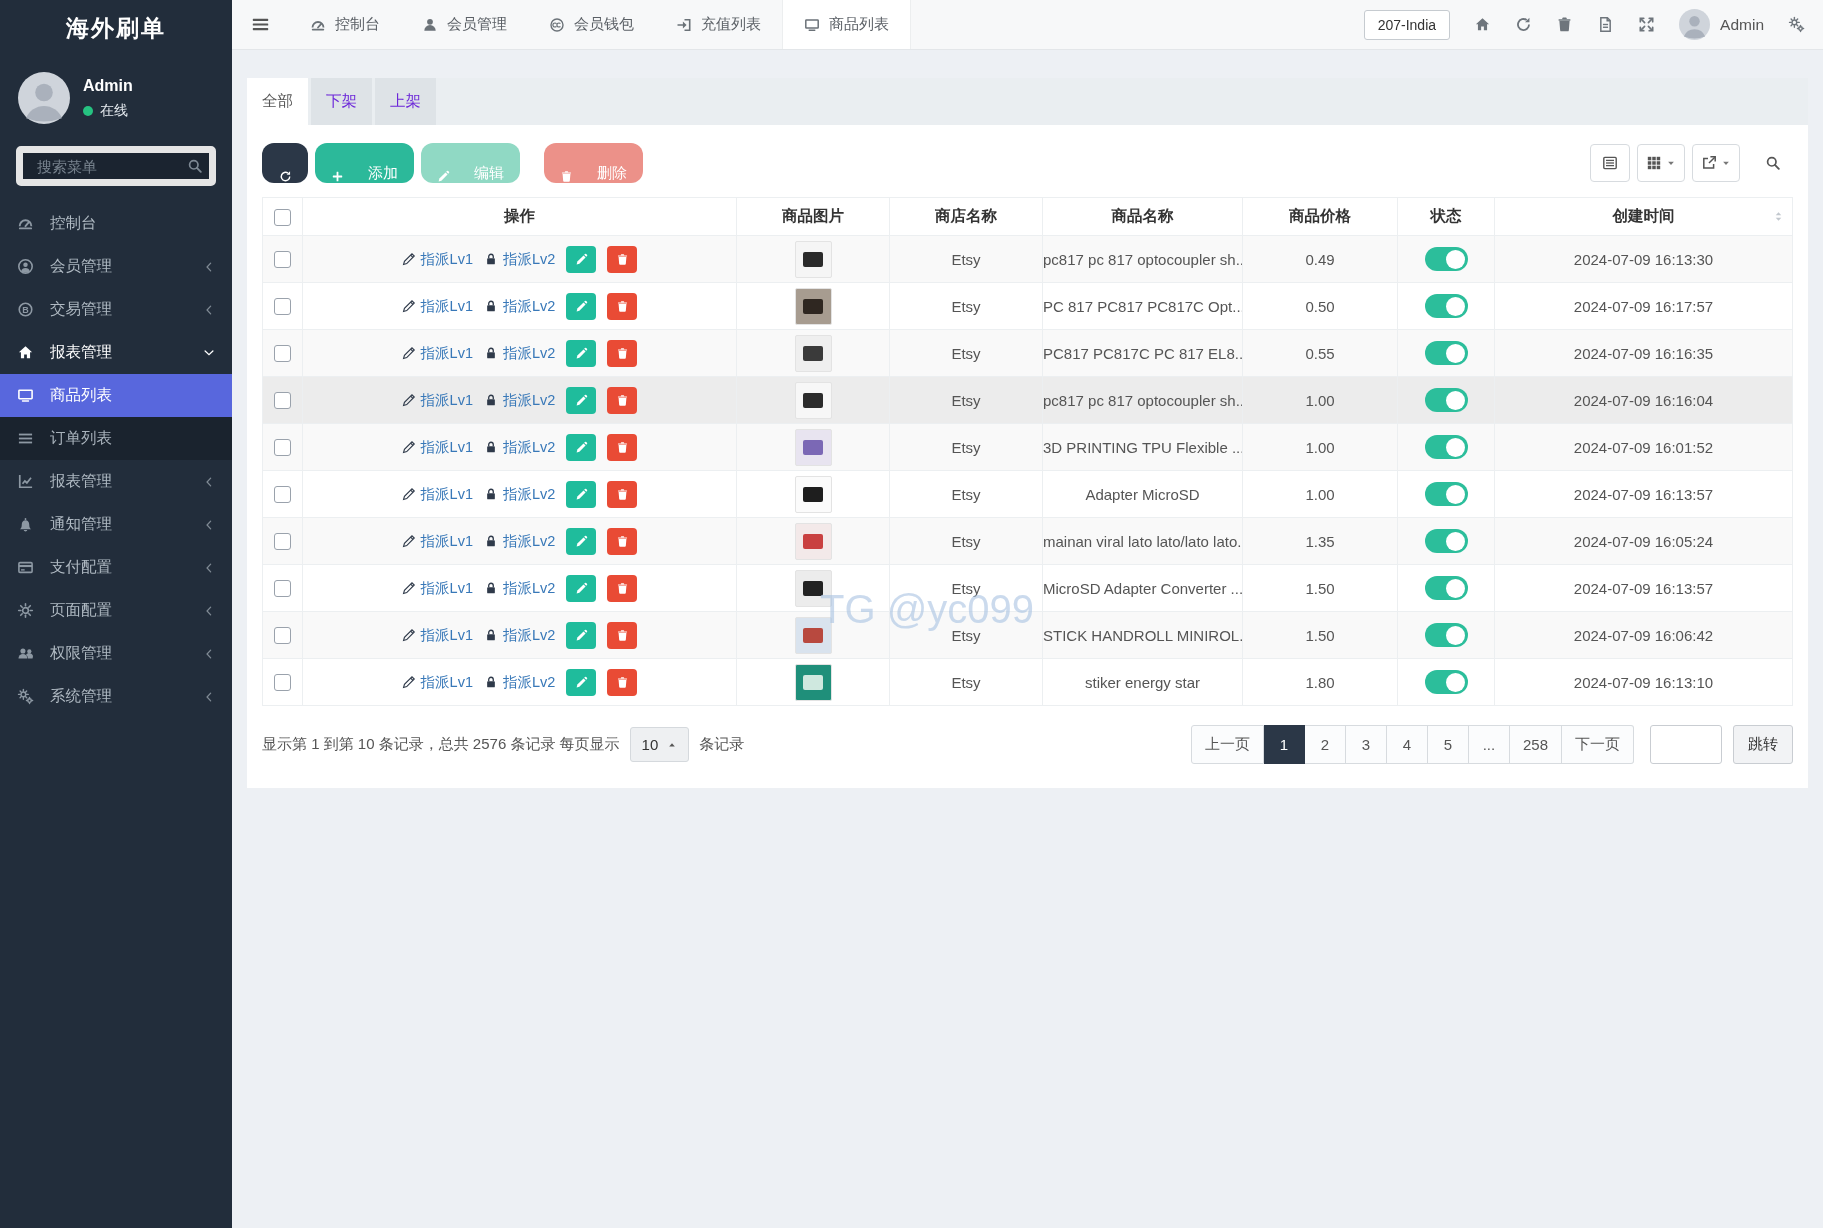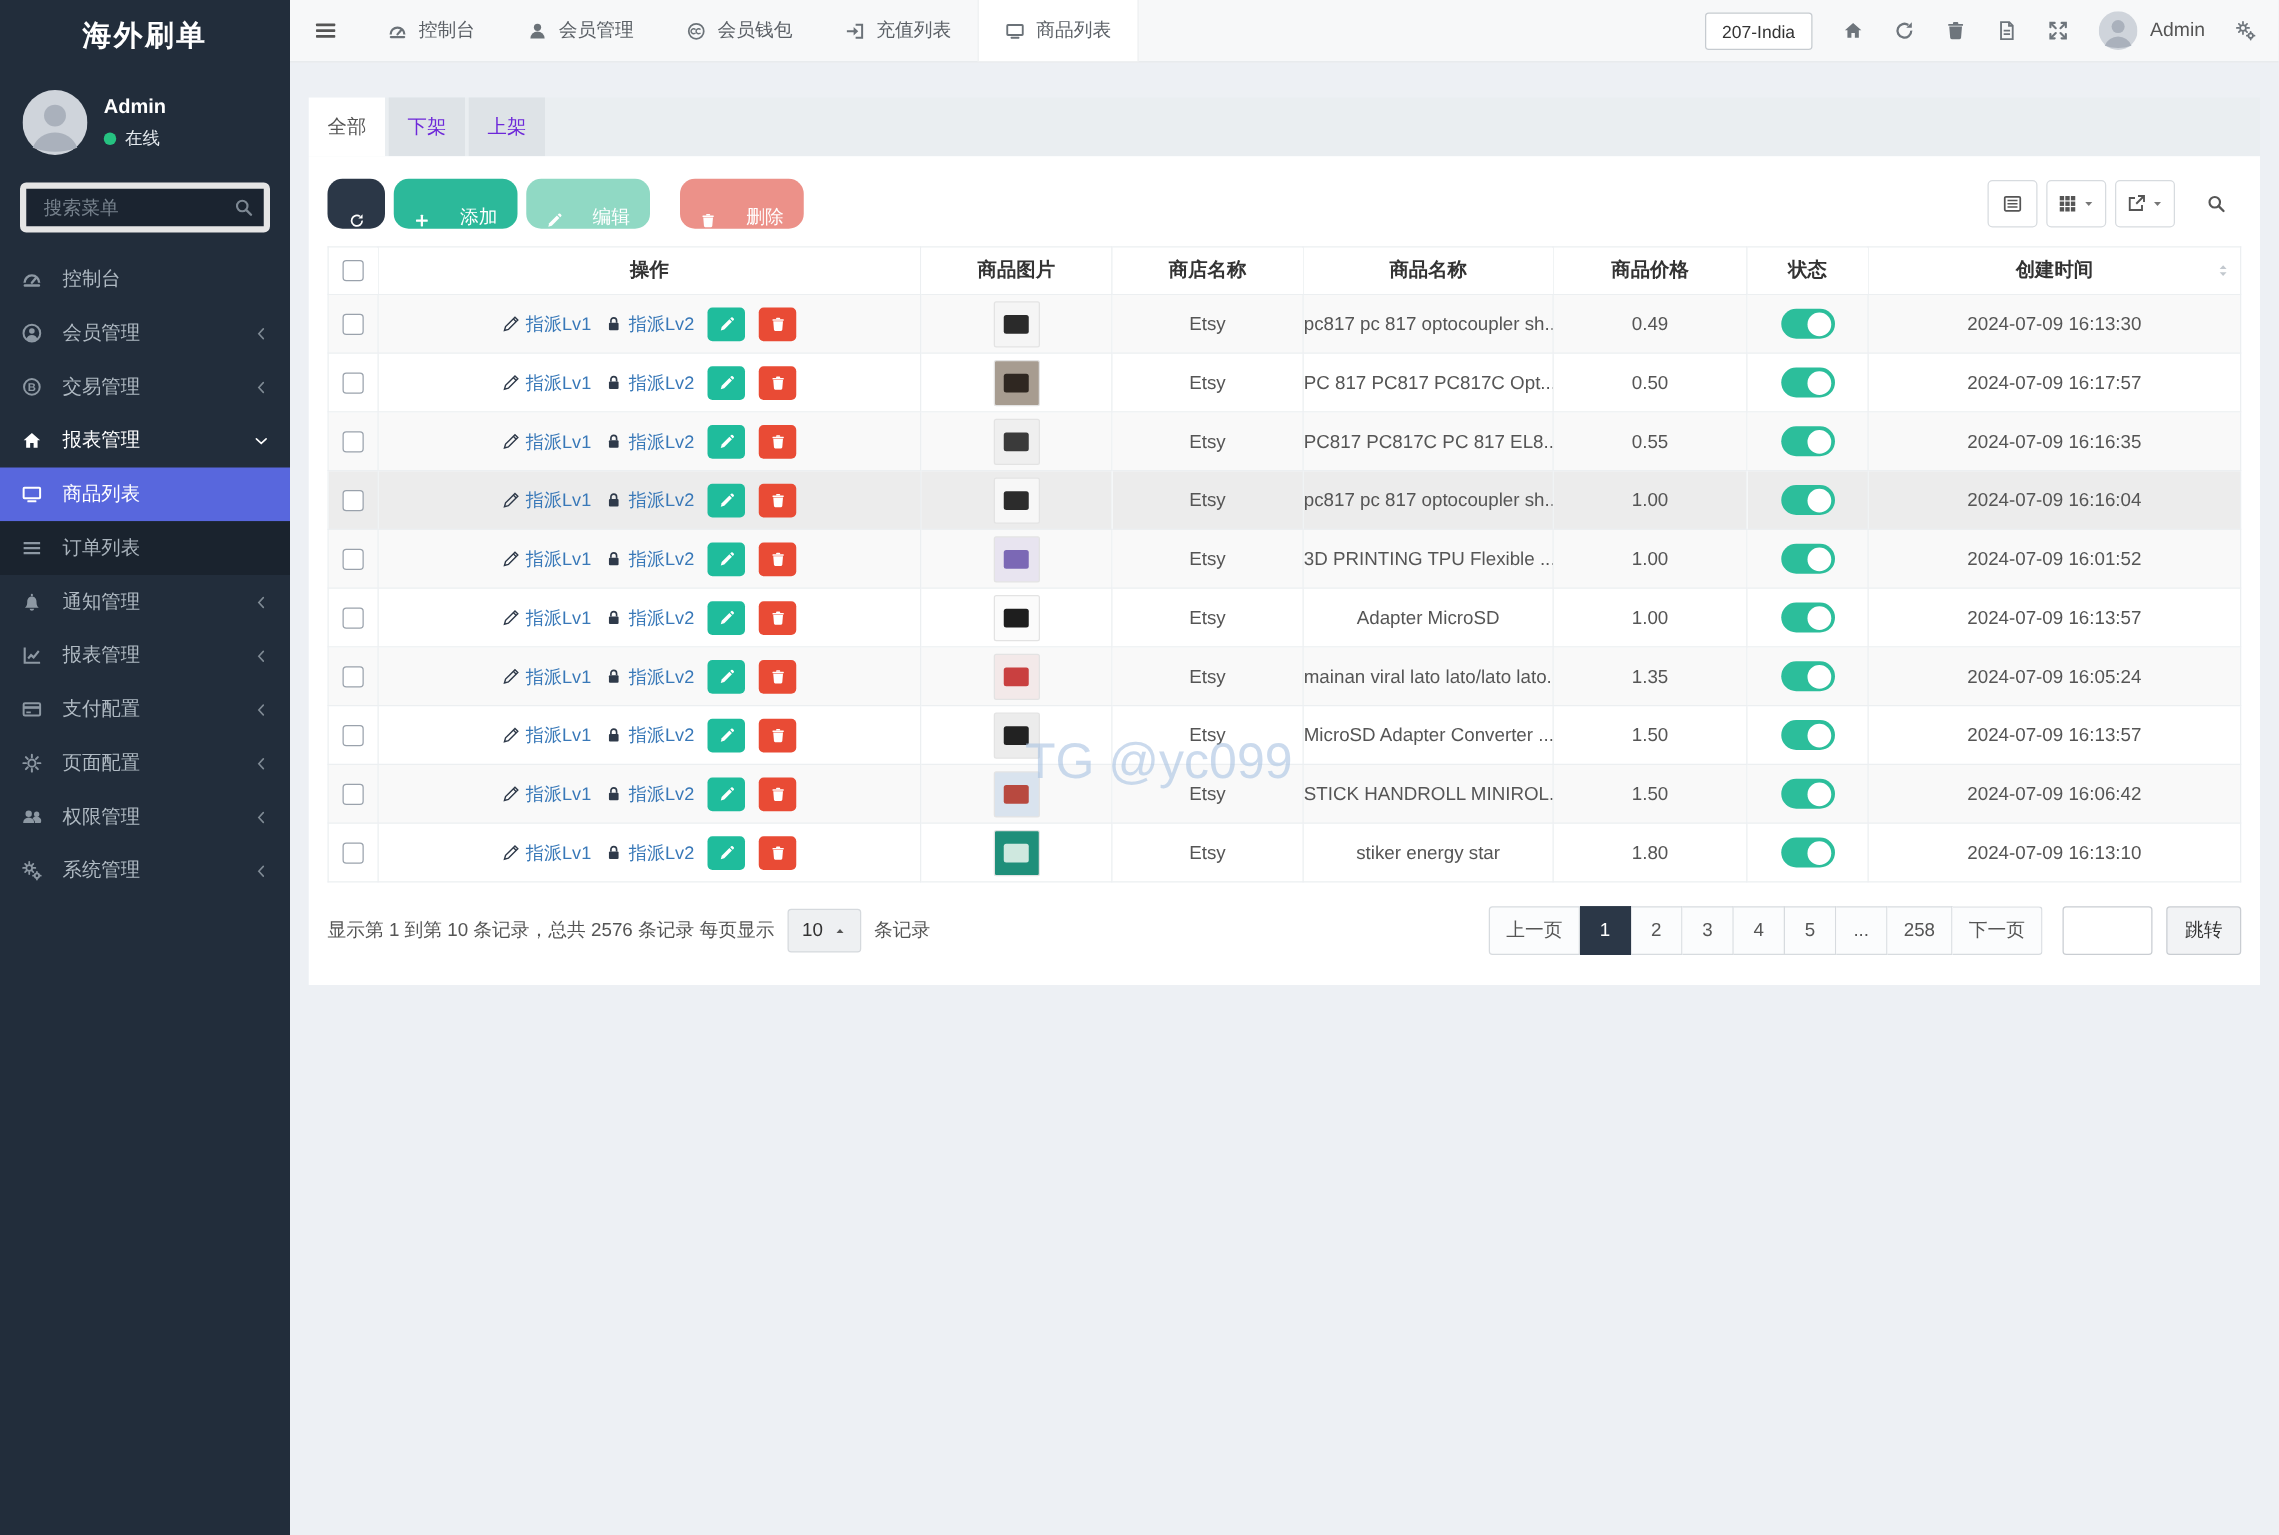--- a/index.html
+++ b/index.html
@@ -9,21 +9,21 @@
 .icon svg{width:1em;height:1em}
 
 .sidebar{width:232px;flex-shrink:0;background:#222d3b;display:flex;flex-direction:column}
 .brand{height:56px;display:flex;align-items:center;justify-content:center;color:#fff;font-size:23px;font-weight:bold;letter-spacing:2px}
 .user-panel{display:flex;align-items:center;gap:13px;padding:16px 18px 10px}
 .avatar-lg{width:52px;height:52px;font-size:52px}
 .user-name{color:#fff;font-weight:bold;font-size:16px}
 .user-status{display:flex;align-items:center;gap:7px;color:#e4e9ee;font-size:14px;margin-top:7px}
 .dot{width:10px;height:10px;border-radius:50%;background:#26c281}
 .menu-search{margin:12px 16px 16px;position:relative}
-.menu-search input{width:100%;height:40px;background:#1b2430;border:5px solid #e5e5e5;border-radius:5px;color:#8b5cf6;padding:0 40px 0 14px;font-size:15px;outline:none}
+.menu-search input{width:100%;height:40px;background:#1b2430;border:7px solid #e5e5e5;border-radius:5px;color:#8b5cf6;padding:0 40px 0 14px;font-size:15px;outline:none}
 .menu-search input::placeholder{color:#77828d}
 .menu-search .icon{position:absolute;right:13px;top:12px;color:#7d8893;font-size:16px}
 .menu{flex:1;overflow:hidden}
 .menu-item{height:43px;display:flex;align-items:center;padding:0 17px;font-size:15.5px;color:#b0bac3;cursor:pointer}
 .menu-item .mi-icon{width:25px;font-size:17px;color:#8d98a3}
 .menu-item .mi-label{margin-left:8px;flex:1}
 .menu-item .mi-arrow{font-size:12px;color:#7f8a94}
 .menu-item.open,.menu-item.open .mi-icon,.menu-item.open .mi-arrow{color:#fff}
 .menu-item.active{background:#5867dd;color:#fff}
 .menu-item.active .mi-icon{color:#fff}
@@ -189,40 +189,40 @@
             <rect x="1.8" y="3.4" width="12.4" height="1.7"></rect>
             <rect x="1.8" y="7.15" width="12.4" height="1.7"></rect>
             <rect x="1.8" y="10.9" width="12.4" height="1.7"></rect>
           </svg>
         </span>
         <span class="mi-label">订单列表</span>
       </div>
       <div class="menu-item">
         <span class="icon mi-icon">
           <svg viewBox="0 0 16 16" fill="currentColor">
+            <path d="M1.8 1.8h1.6v10.8h10.8v1.6H1.8z"></path>
+            <path d="M4.6 9.6l2.7-3.2 2 1.7 3.3-4.1 1.2 1-4.4 5.5-2-1.7-1.6 1.9z"></path>
+          </svg>
+        </span>
+        <span class="mi-label">报表管理</span>
+        <span class="icon mi-arrow">
+          <svg viewBox="0 0 16 16" fill="currentColor">
+            <path d="M10.2 2.8 5.4 8l4.8 5.2" fill="none" stroke="currentColor" stroke-width="1.7" stroke-linecap="round"></path>
+          </svg>
+        </span>
+      </div>
+      <div class="menu-item">
+        <span class="icon mi-icon">
+          <svg viewBox="0 0 16 16" fill="currentColor">
             <path d="M8 14.6a1.8 1.8 0 0 0 1.76-1.4H6.24A1.8 1.8 0 0 0 8 14.6z"></path>
             <path d="M13.2 12.4H2.8c1.1-1.1 1.7-1.7 1.7-4.5C4.5 5.7 5.9 4 8 4s3.5 1.7 3.5 3.9c0 2.8.6 3.4 1.7 4.5z"></path>
             <rect x="7.2" y="1.8" width="1.6" height="2" rx=".8"></rect>
           </svg>
         </span>
         <span class="mi-label">通知管理</span>
-        <span class="icon mi-arrow">
-          <svg viewBox="0 0 16 16" fill="currentColor">
-            <path d="M10.2 2.8 5.4 8l4.8 5.2" fill="none" stroke="currentColor" stroke-width="1.7" stroke-linecap="round"></path>
-          </svg>
-        </span>
-      </div>
-      <div class="menu-item">
-        <span class="icon mi-icon">
-          <svg viewBox="0 0 16 16" fill="currentColor">
-            <path d="M1.8 1.8h1.6v10.8h10.8v1.6H1.8z"></path>
-            <path d="M4.6 9.6l2.7-3.2 2 1.7 3.3-4.1 1.2 1-4.4 5.5-2-1.7-1.6 1.9z"></path>
-          </svg>
-        </span>
-        <span class="mi-label">报表管理</span>
         <span class="icon mi-arrow">
           <svg viewBox="0 0 16 16" fill="currentColor">
             <path d="M10.2 2.8 5.4 8l4.8 5.2" fill="none" stroke="currentColor" stroke-width="1.7" stroke-linecap="round"></path>
           </svg>
         </span>
       </div>
       <div class="menu-item">
         <span class="icon mi-icon">
           <svg viewBox="0 0 16 16" fill="currentColor">
             <rect x="1.8" y="3.4" width="12.4" height="9.2" rx="1" fill="none" stroke="currentColor" stroke-width="1.5"></rect>

